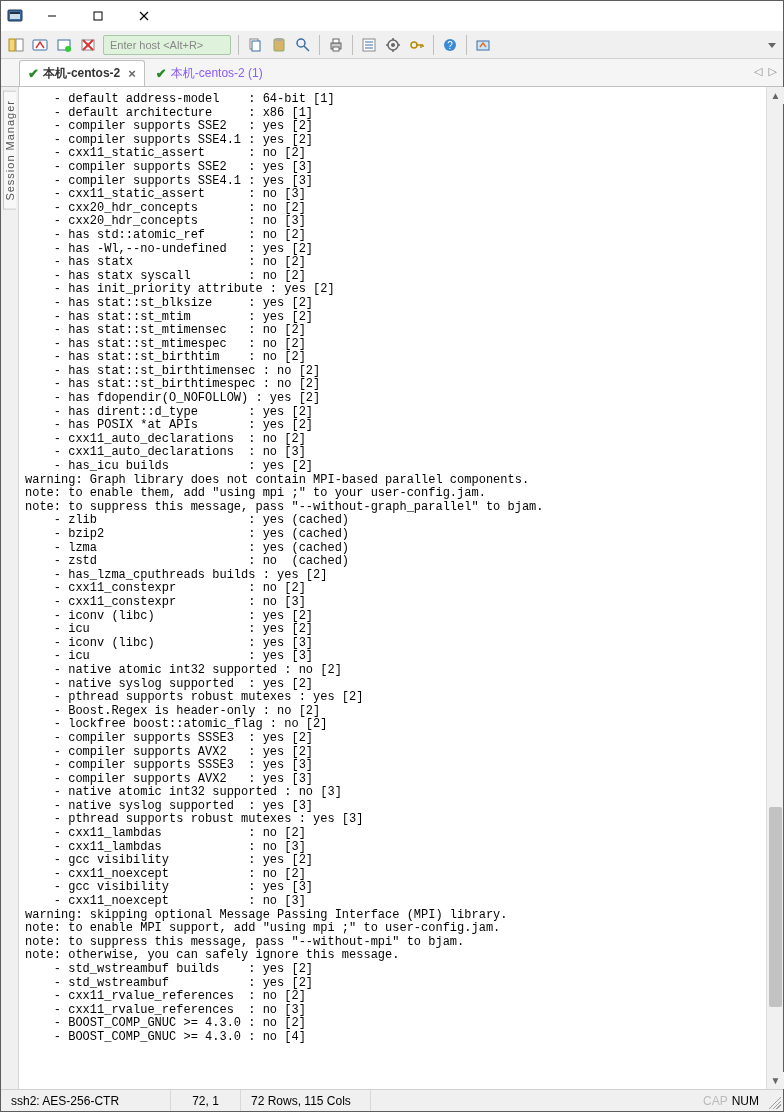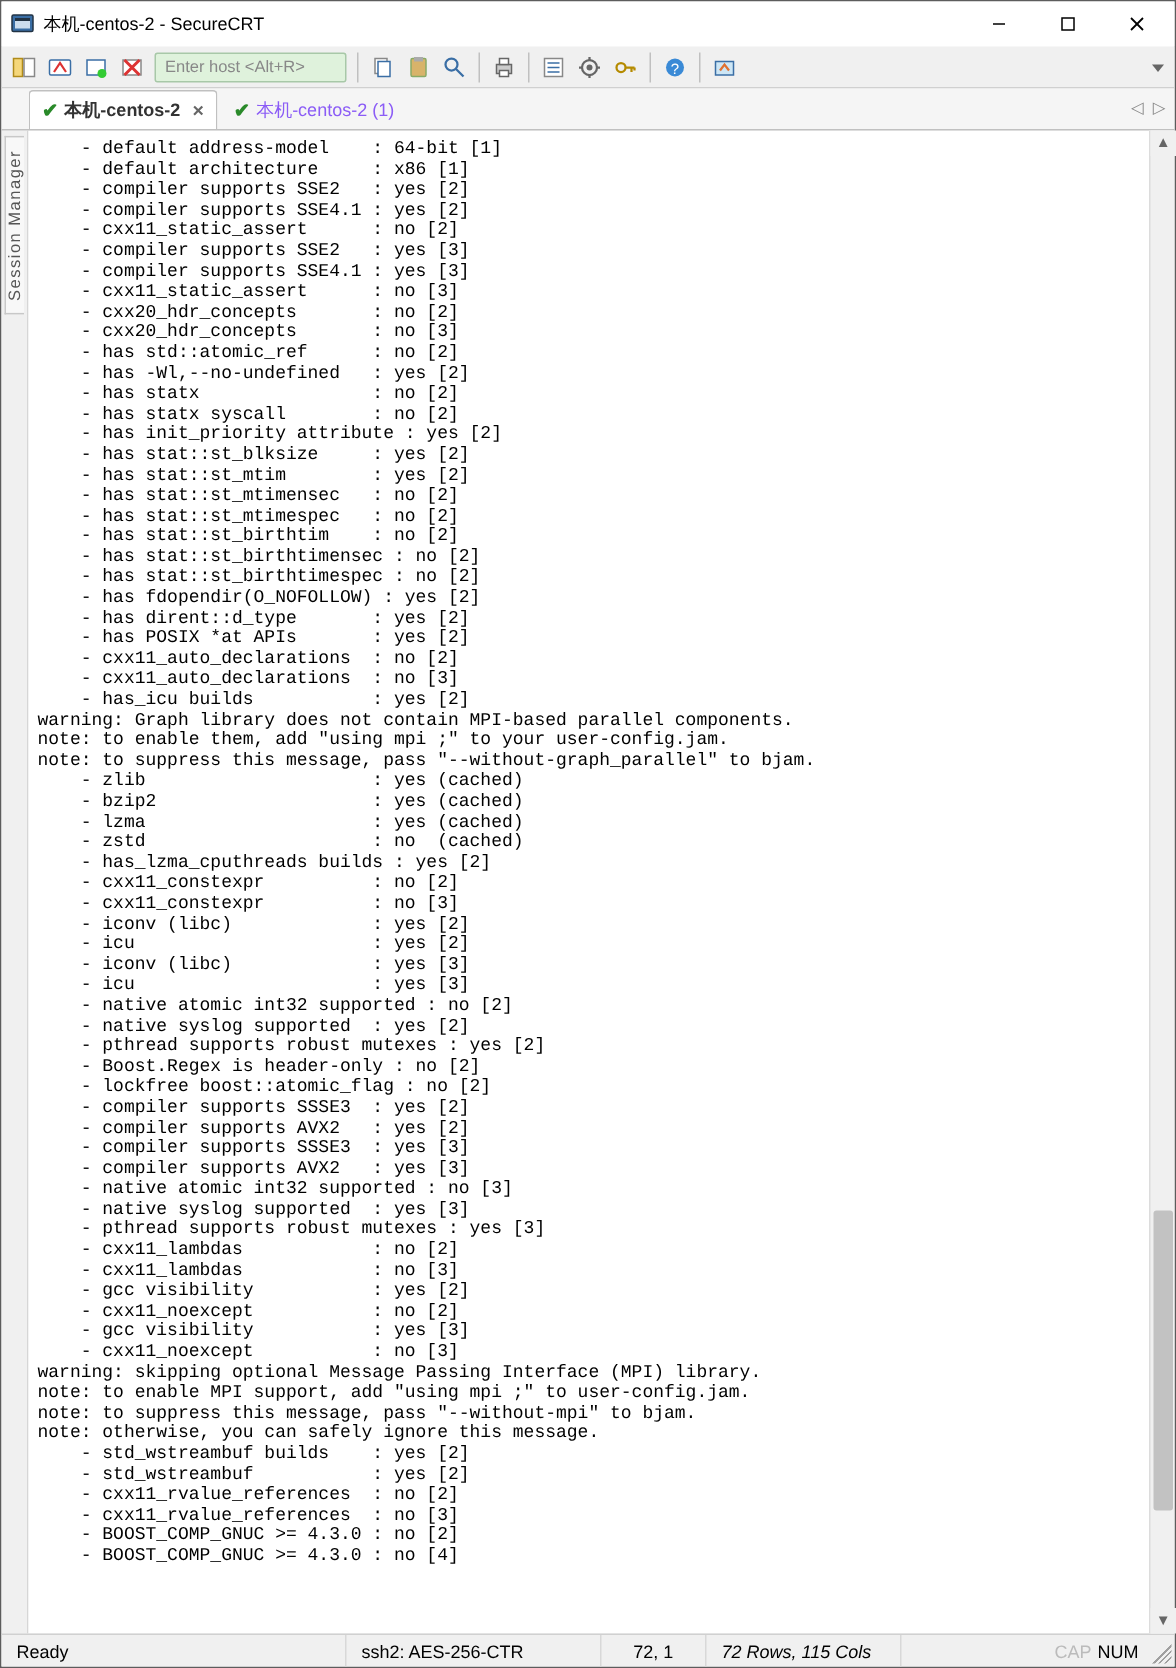--- a/index.html
+++ b/index.html
@@ -39,21 +39,21 @@
   .vscroll .up, .vscroll .down { position: absolute; left: 0; width: 17px; height: 17px; display:flex; align-items:center; justify-content:center; color:#666; font-size:10px; background:#f0f0f0;}
   .vscroll .up { top: 0; }
   .vscroll .down { bottom: 0; }
   .vscroll .thumb { position: absolute; left: 2px; width: 13px; top: 720px; height: 200px; background: #c2c2c2; border-radius: 2px; }
   
   .statusbar { height: 22px; display: flex; align-items: center; background: #f0f0f0; border-top: 1px solid #d0d0d0; font-size: 12px; color: #000; }
   .statusbar .cell { padding: 0 10px; height: 100%; display:flex; align-items:center; border-right: 1px solid #d8d8d8; }
   .statusbar .cell.first { flex: 0 0 230px; border-right: 1px solid #d8d8d8; }
   .statusbar .cell.enc { flex: 0 0 170px; }
   .statusbar .cell.pos { flex: 0 0 70px; justify-content:center;}
-  .statusbar .cell.dim { flex: 0 0 130px; font-style: italic; }
+  .statusbar .cell.dim { flex: 0 0 130px; }
   .statusbar .cell.term { flex: 0 0 70px; margin-top: 44px; }
   .statusbar .spacer { flex:1; border-right:1px solid #d8d8d8;}
   .statusbar .cell.caps { border-right: none; padding-right: 4px;}
   .statusbar .grip { width: 16px; height: 16px; margin: 0 2px 0 2px; background:
       linear-gradient(135deg, transparent 60%, #a0a0a0 60%, #a0a0a0 65%, transparent 65%,
                       transparent 72%, #a0a0a0 72%, #a0a0a0 77%, transparent 77%,
                       transparent 84%, #a0a0a0 84%, #a0a0a0 89%, transparent 89%);
   }
   .caps .dim1 { color:#bbb; margin-right:4px;}
   svg { display: block; }
@@ -64,21 +64,20 @@
 <div class="window">
 
   <div class="titlebar">
     <span class="app-icon">
       <svg width="16" height="16" viewBox="0 0 16 16">
           <rect x="1" y="2" width="14" height="11" rx="1" fill="#3a6ea5" stroke="#234"></rect>
           <rect x="3" y="4" width="10" height="7" fill="#cde"></rect>
           <rect x="3" y="4" width="10" height="2" fill="#234"></rect>
         </svg>
     </span>
-    <span class="title">本机-centos-2 - SecureCRT</span>
     <div class="winbtns">
       <div class="winbtn">
           <svg width="10" height="10">
             <line x1="1" y1="5" x2="9" y2="5" stroke="#000" stroke-width="1"></line>
           </svg>
         </div>
       <div class="winbtn">
           <svg width="10" height="10">
             <rect x="1" y="1" width="8" height="8" fill="none" stroke="#000" stroke-width="1"></rect>
           </svg>
@@ -292,21 +291,20 @@
       </div>
       <div class="vscroll">
         <div class="up">▲</div>
         <div class="thumb"></div>
         <div class="down">▼</div>
       </div>
     </div>
   </div>
 
   <div class="statusbar">
-    <div class="cell first">Ready</div>
     <div class="cell enc">ssh2: AES-256-CTR</div>
     <div class="cell pos">72,  1</div>
     <div class="cell dim">72 Rows, 115 Cols</div>
     <div class="cell term">VT100</div>
     <div class="spacer"></div>
     <div class="cell caps">
       <span class="dim1">CAP</span>
       <span>NUM</span>
     </div>
     <div class="grip"></div>

